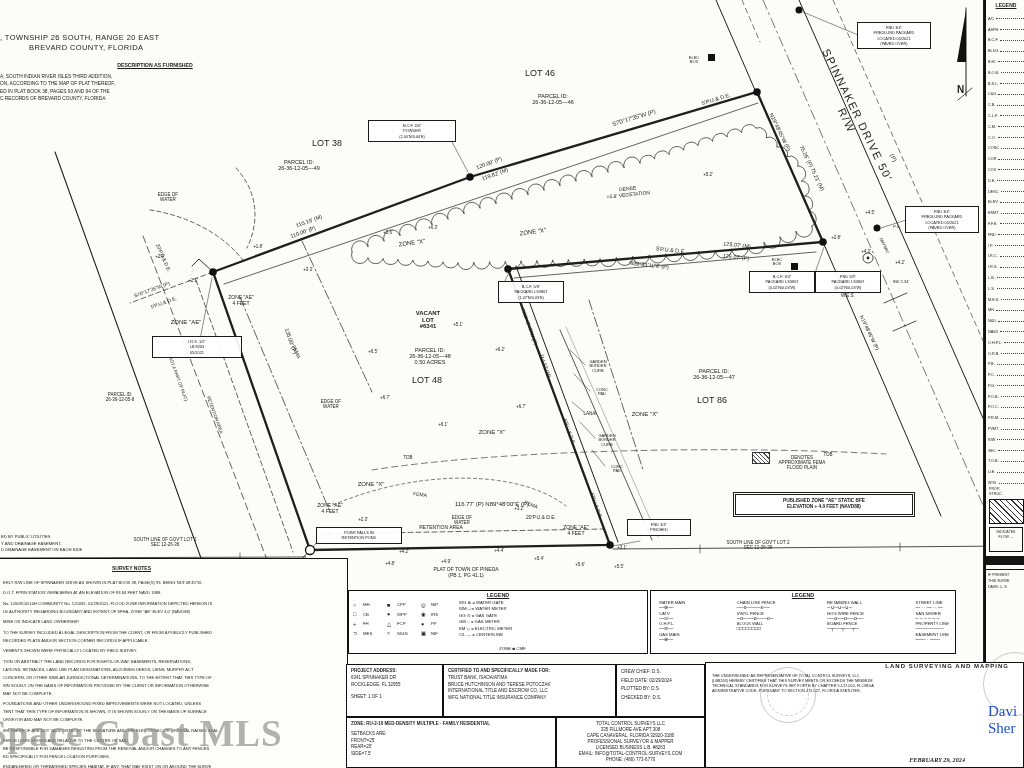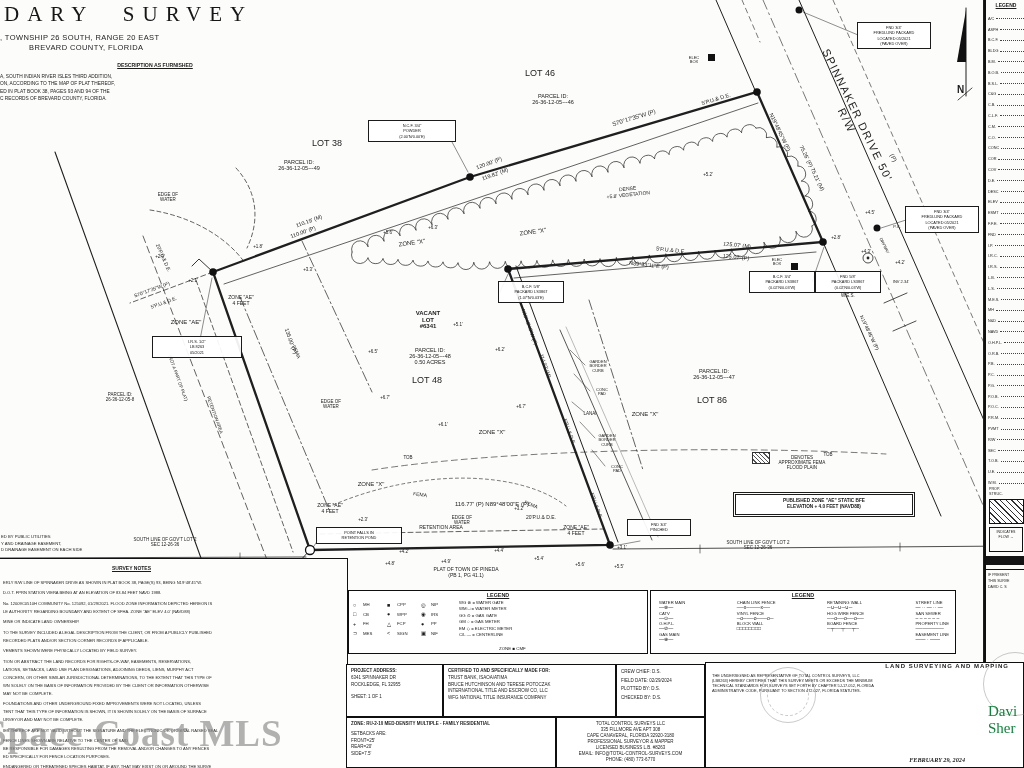--- a/index.html
+++ b/index.html
@@ -52,21 +52,21 @@
   .abbr-row .dots{flex:1;border-bottom:1px dotted #444;margin:0 1px 1.5px 2px;}
   .prophdr{font-size:3.7px;line-height:1.3;padding-left:3px;margin-top:2px;}
   .hatch{margin:2px auto 0 auto;width:33px;height:23px;border:1px solid #111;
          background:repeating-linear-gradient(45deg,#fff,#fff 3px,#333 3px,#333 4px);}
   .flowbox{margin:3px auto 0 auto;width:34px;height:25px;border:1px solid #111;font-size:3.6px;
            text-align:center;line-height:1.5;padding-top:2px;box-sizing:border-box;}
   .blackbar{margin-top:4px;width:40px;height:9px;background:#151515;}
   .certfrag{margin-top:4px;border-top:1px solid #111;font-size:3.6px;line-height:1.7;padding:2px 0 0 2px;}
   .wm-mls{position:absolute;left:-14px;top:712px;font-family:"Liberation Serif",serif;font-weight:600;
           font-size:37px;color:#8a8a8a;opacity:.66;z-index:6;letter-spacing:1px;}
-  .wm-agent{position:absolute;font-family:"Liberation Serif",serif;font-size:15px;color:#15803d;z-index:6;}
+  .wm-agent{position:absolute;font-family:"Liberation Serif",serif;font-size:15px;color:#1d4ed8;z-index:6;}
   .seal{position:absolute;border:1.5px solid rgba(135,135,135,.45);border-radius:50%;z-index:5;}
   .seal.inner{border-style:dashed;}
   .north-n{position:absolute;left:957px;top:84px;font-size:10px;font-weight:bold;z-index:2;}
 </style>
 </head>
 <body>
 
 <div class="page">
 
   <svg class="lines" width="1024" height="768">
@@ -147,21 +147,20 @@
         <circle cx="877" cy="228" r="3.5"></circle>
       <rect x="708" y="54" width="7" height="7"></rect>
         <rect x="791" y="263" width="7" height="7"></rect>
       <polygon points="966,10 957,62 966,62"></polygon>
     </g>
     <circle cx="310" cy="550" r="4.5" fill="#fff" stroke="#111" stroke-width="1.3"></circle>
     <circle cx="868" cy="258" r="5" fill="none" stroke="#222" stroke-width="0.8"></circle>
     <circle cx="868" cy="258" r="1.4" fill="#222"></circle>
   </svg>
 
-  <div class="title">DARY SURVEY</div>
   <div class="tline2">, TOWNSHIP 26 SOUTH, RANGE 20 EAST</div>
   <div class="tline3">BREVARD COUNTY, FLORIDA</div>
   <div class="deschdr">DESCRIPTION AS FURNISHED</div>
   <div class="desc" id="desc-lines">
       <div>A, SOUTH INDIAN RIVER ISLES THIRD ADDITION,</div>
       <div>ON, ACCORDING TO THE MAP OF PLAT THEREOF,</div>
       <div>ED IN PLAT BOOK 38, PAGES 93 AND 94 OF THE</div>
       <div>C RECORDS OF BREVARD COUNTY, FLORIDA.</div>
     </div>
 

